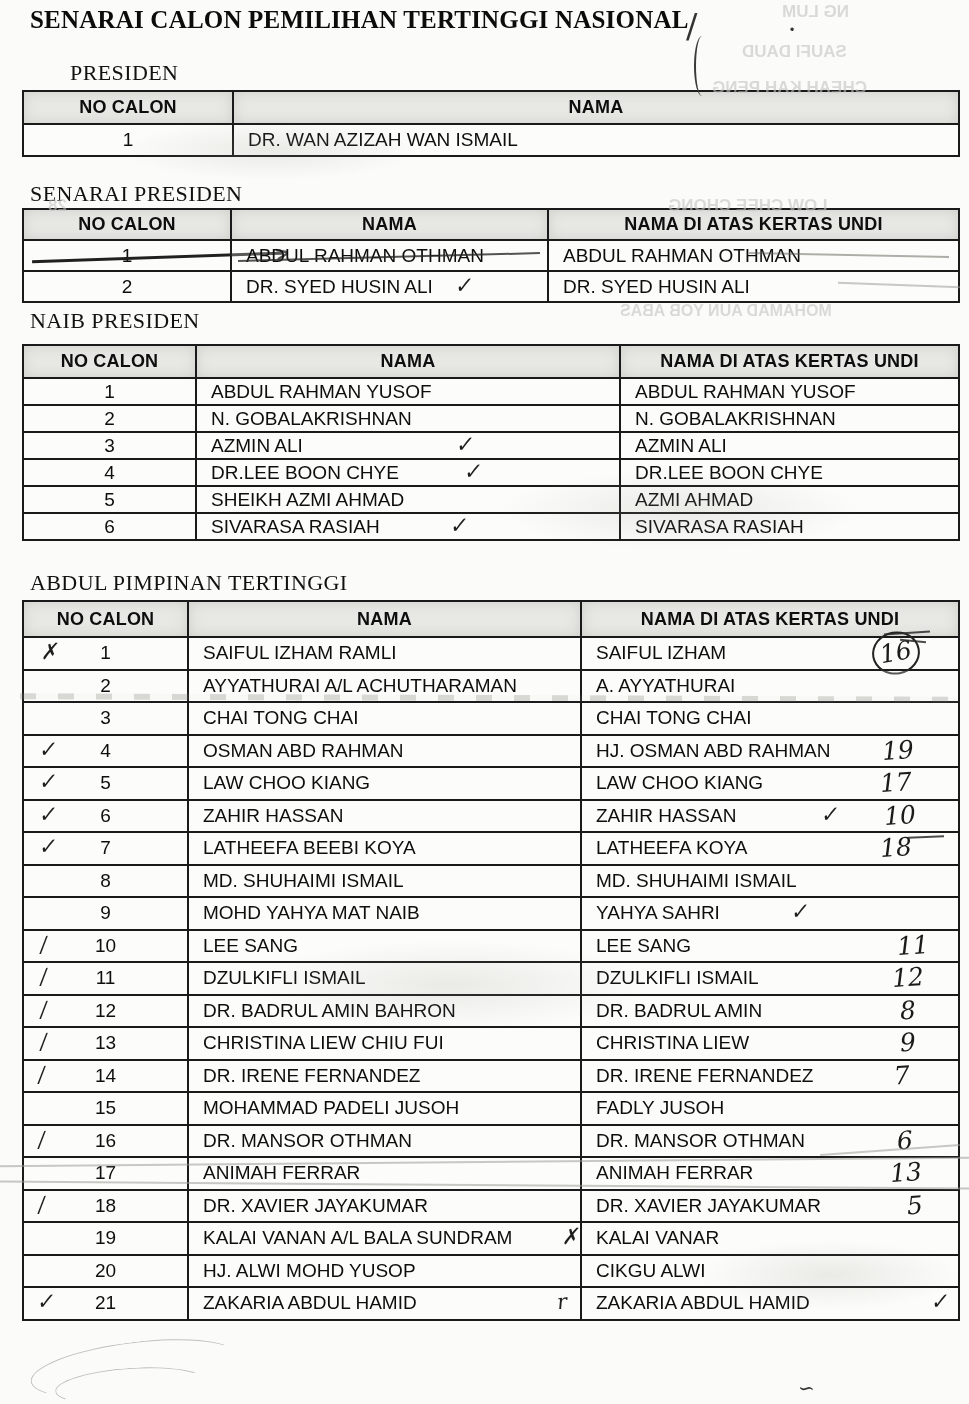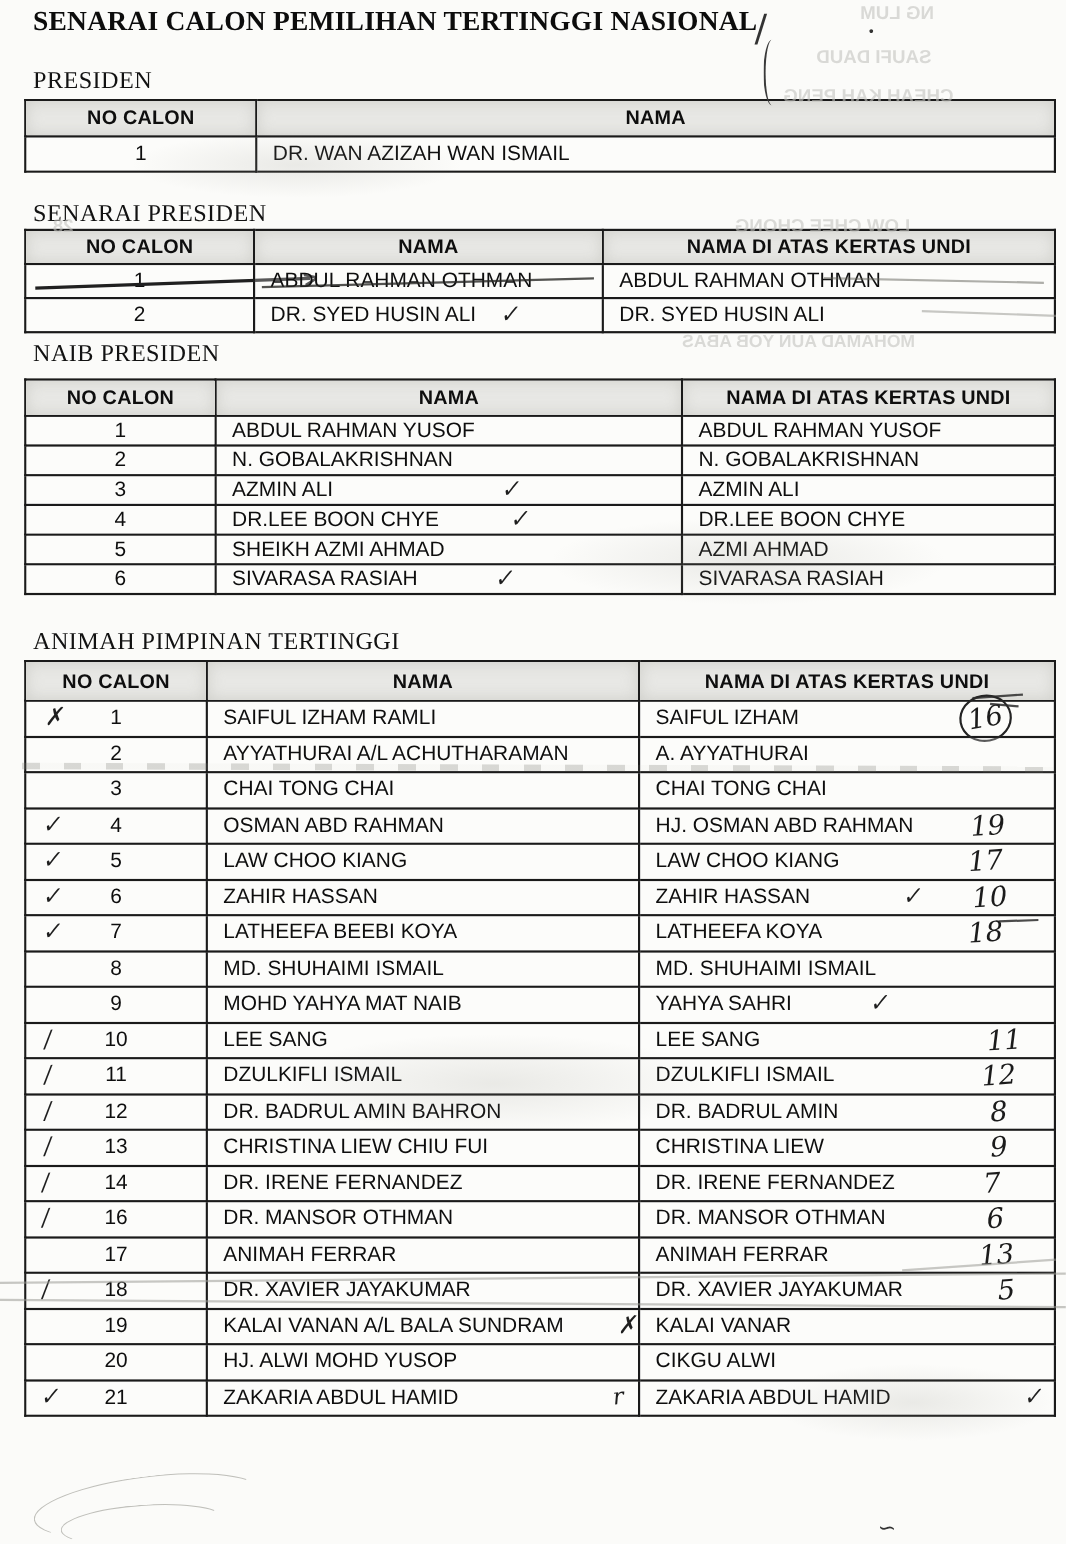--- a/index.html
+++ b/index.html
@@ -74,21 +74,21 @@
   .paren { position:absolute; border-left:2px solid #3a3a3a; border-radius:50% 0 0 50%; }
   .smudge { position:absolute; border-radius:50%;
     background:radial-gradient(closest-side, rgba(150,150,140,.18), rgba(150,150,140,0)); }
 </style>
 </head>
 <body>
 
 <div class="page-title">SENARAI CALON PEMILIHAN TERTINGGI NASIONAL</div>
 
 <div>
-  <div class="sec-heading" id="h0" style="top: 60px;">PRESIDEN</div>
+  <div class="sec-heading" id="h0" style="top: 60px; margin-left: 40px;">PRESIDEN</div>
   <div id="t0">
       <table class="doc-table" style="top: 90px; width: 936px;">
         <colgroup>
           <col style="width: 210px;">
           <col style="width: 726px;">
         </colgroup>
         <thead>
           <tr style="height: 33px;">
             <th>NO CALON</th>
             <th>NAMA</th>
@@ -179,21 +179,21 @@
           <tr style="height: 27px;">
             <td class="c-no">6</td>
             <td class="c-name">SIVARASA RASIAH<span class="hw" style="left: 252px;">✓</span></td>
             <td class="c-name">SIVARASA RASIAH</td>
           </tr>
         </tbody>
       </table>
     </div>
 </div>
 <div>
-  <div class="sec-heading" id="h3" style="top: 570px;">ANIMAH PIMPINAN TERTINGGI</div>
+  <div class="sec-heading" id="h3" style="top: 570px;">ABDUL PIMPINAN TERTINGGI</div>
   <div id="t3">
       <table class="doc-table" style="top: 600px; width: 936px;">
         <colgroup>
           <col style="width: 165px;">
           <col style="width: 393px;">
           <col style="width: 378px;">
         </colgroup>
         <thead>
           <tr style="height: 36px;">
             <th>NO CALON</th>
@@ -264,20 +264,25 @@
           </tr>
           <tr style="height: 32.5px;">
             <td class="c-no">13<span class="hw" style="left: 16px;">/</span></td>
             <td class="c-name">CHRISTINA LIEW CHIU FUI</td>
             <td class="c-name">CHRISTINA LIEW<span class="hw hw-num" style="left: 318px;">9</span></td>
           </tr>
           <tr style="height: 32.5px;">
             <td class="c-no">14<span class="hw" style="left: 14px;">/</span></td>
             <td class="c-name">DR. IRENE FERNANDEZ</td>
             <td class="c-name">DR. IRENE FERNANDEZ<span class="hw hw-num" style="left: 312px;">7</span></td>
+          </tr>
+          <tr style="height: 32.5px;">
+            <td class="c-no">15</td>
+            <td class="c-name">MOHAMMAD PADELI JUSOH</td>
+            <td class="c-name">FADLY JUSOH</td>
           </tr>
           <tr style="height: 32.5px;">
             <td class="c-no">16<span class="hw" style="left: 14px;">/</span></td>
             <td class="c-name">DR. MANSOR OTHMAN</td>
             <td class="c-name">DR. MANSOR OTHMAN<span class="hw hw-num" style="left: 315px;">6</span></td>
           </tr>
           <tr style="height: 32.5px;">
             <td class="c-no">17</td>
             <td class="c-name">ANIMAH FERRAR</td>
             <td class="c-name">ANIMAH FERRAR<span class="hw hw-num" style="left: 308px;">13</span></td>

